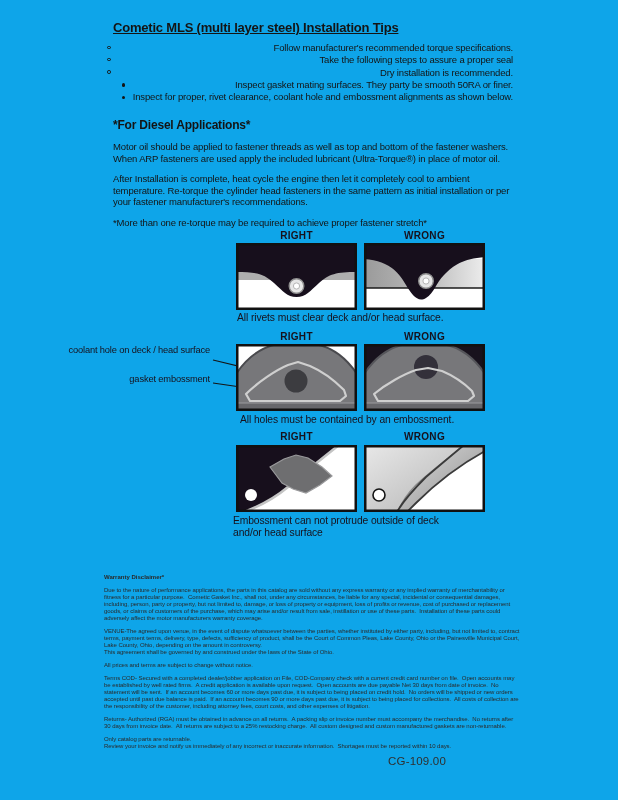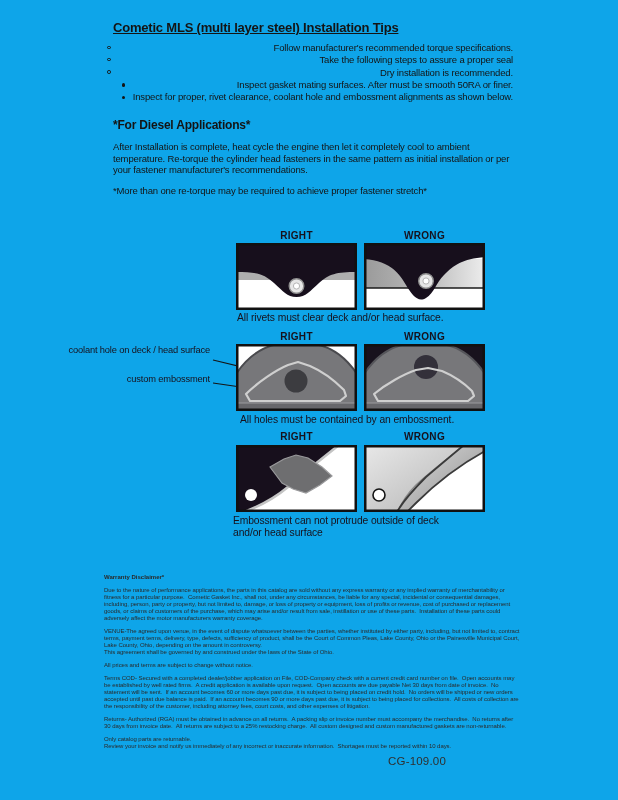--- a/index.html
+++ b/index.html
@@ -69,25 +69,26 @@
 
 <div class="page">
 
   <div class="content">
     <div class="title">Cometic MLS (multi layer steel) Installation Tips</div>
 
     <ul class="tips">
       <li><span class="marker"></span><span>Follow manufacturer's recommended torque specifications.</span></li>
       <li><span class="marker"></span><span>Take the following steps to assure a proper seal</span></li>
       <li><span class="marker"></span><span>Dry installation is recommended.</span></li>
-      <li class="sub"><span class="marker"></span><span>Inspect gasket mating surfaces.  After must be smooth 50RA or finer.</span></li>
+      <li class="sub"><span class="marker"></span><span>Inspect gasket mating surfaces.  They party be smooth 50RA or finer.</span></li>
       <li class="sub"><span class="marker"></span><span>Inspect for proper, rivet clearance, coolant hole and embossment alignments as shown below.</span></li>
     </ul>
 
     <div class="diesel-heading">*For Diesel Applications*</div>
+    <p class="para">Motor oil should be applied to fastener threads as well as top and bottom of the fastener washers. When ARP fasteners are used apply the included lubricant (Ultra-Torque®) in place of motor oil.</p>
     <p class="para">After Installation is complete, heat cycle the engine then let it completely cool to ambient temperature. Re-torque the cylinder head fasteners in the same pattern as initial installation or per your fastener manufacturer's recommendations.</p>
     <p class="para">*More than one re-torque may be required to achieve proper fastener stretch*</p>
   </div>
 
   <div class="dlabel" style="left:236px; top:230px;">RIGHT</div>
   <div class="dlabel" style="left:364px; top:230px;">WRONG</div>
 
   <div class="dbox" style="left:236px; top:243px;">
     <svg viewBox="0 0 121 67">
       <rect x="0" y="0" width="121" height="67" fill="#ffffff"></rect>
@@ -118,21 +119,21 @@
       <rect x="1.25" y="1.25" width="118.5" height="64.5" fill="none" stroke="#111111" stroke-width="2.5"></rect>
     </svg>
   </div>
   <div class="caption" style="left:237px; top:312px;">All rivets must clear deck and/or head surface.</div>
 
   <div class="dlabel" style="left:236px; top:331px;">RIGHT</div>
   <div class="dlabel" style="left:364px; top:331px;">WRONG</div>
 
   <div class="ann" style="top:345px;">coolant hole on
 deck / head surface</div>
-  <div class="ann" style="top:374px;">custom embossment</div>
+  <div class="ann" style="top:374px;">gasket embossment</div>
   <svg class="pointer-overlay" viewBox="0 0 100 45">
     <line x1="3" y1="8" x2="86" y2="28" stroke="#141414" stroke-width="1.1"></line>
     <line x1="3" y1="31" x2="51" y2="38" stroke="#141414" stroke-width="1.1"></line>
   </svg>
 
   <div class="dbox" style="left:236px; top:344px;">
     <svg viewBox="0 0 121 67">
       <rect x="0" y="0" width="121" height="67" fill="#77777a"></rect>
       <path d="M0,0 H42 C26,3 12,12 0,30 Z" fill="#ffffff"></path>
       <path d="M121,0 H79 C95,3 109,12 121,30 Z" fill="#ffffff"></path>

